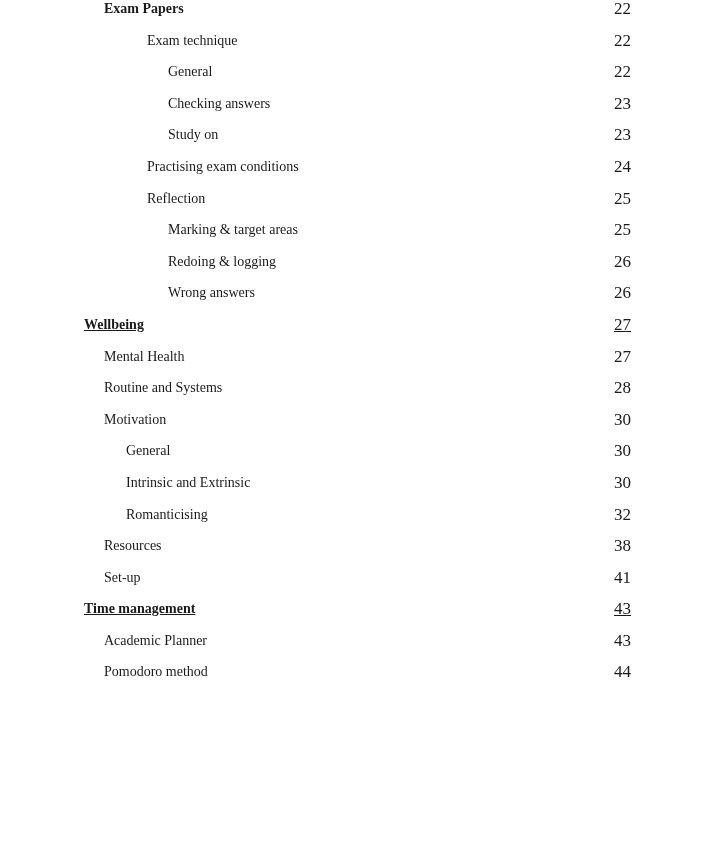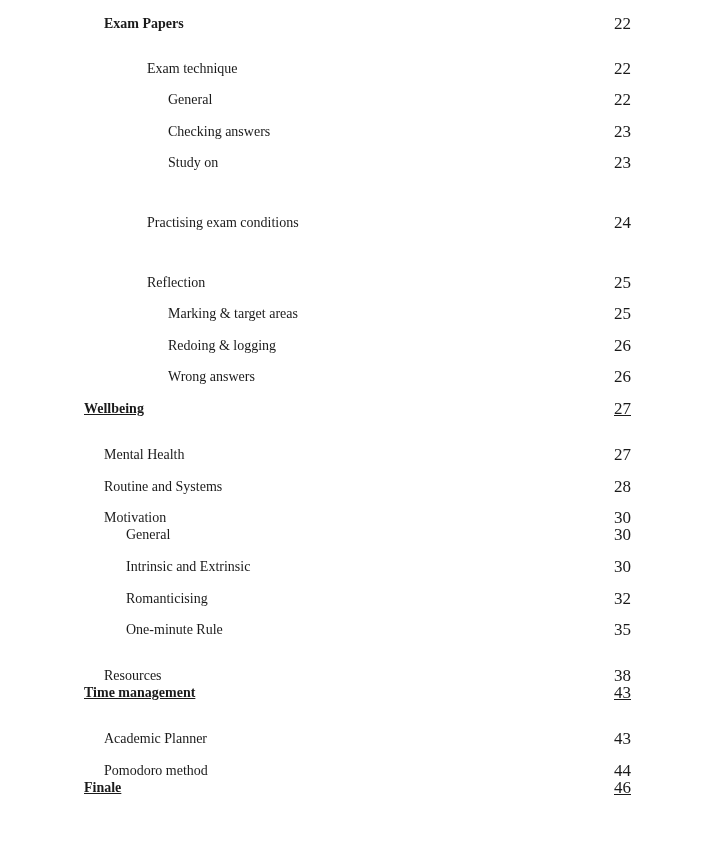--- a/index.html
+++ b/index.html
@@ -42,23 +42,23 @@
     text-align: right;
   }
   .toc-row.bold .toc-label,
   .toc-row.bold .toc-page {
     font-weight: bold;
   }
   .toc-row.bold .toc-page {
     font-weight: normal;
   }
   .level-1 { padding-left: 84px; text-decoration: underline; }
-  .level-2 { padding-left: 104px; align-items: flex-end; }
+  .level-2 { padding-left: 104px; }
   .level-3 { padding-left: 126px; }
-  .level-4 { padding-left: 147px; margin-top: 28px; }
+  .level-4 { padding-left: 147px; }
   .level-5 { padding-left: 168px; }
 </style>
 </head>
 <body>
 
 <div class="page">
   <div class="toc-list">
       <div class="toc-row level-2 bold">
         <span class="toc-label">Exam Papers</span>
         <span class="toc-page">22</span>
@@ -120,38 +120,34 @@
         <span class="toc-page">30</span>
       </div>
       <div class="toc-row level-3">
         <span class="toc-label">Intrinsic and Extrinsic</span>
         <span class="toc-page">30</span>
       </div>
       <div class="toc-row level-3">
         <span class="toc-label">Romanticising</span>
         <span class="toc-page">32</span>
       </div>
-      <div class="toc-row level-3">
-        <span class="toc-label">One-minute Rule</span>
-        <span class="toc-page">35</span>
-      </div>
       <div class="toc-row level-2">
         <span class="toc-label">Resources</span>
         <span class="toc-page">38</span>
+      </div>
+      <div class="toc-row level-2">
+        <span class="toc-label">Set-up</span>
+        <span class="toc-page">41</span>
       </div>
       <div class="toc-row level-1 bold">
         <span class="toc-label">Time management</span>
         <span class="toc-page">43</span>
       </div>
       <div class="toc-row level-2">
         <span class="toc-label">Academic Planner</span>
         <span class="toc-page">43</span>
       </div>
       <div class="toc-row level-2">
         <span class="toc-label">Pomodoro method</span>
         <span class="toc-page">44</span>
       </div>
-      <div class="toc-row level-1 bold compact">
-        <span class="toc-label">Finale</span>
-        <span class="toc-page">46</span>
-      </div>
     </div>
 </div>
 
 </body></html>

